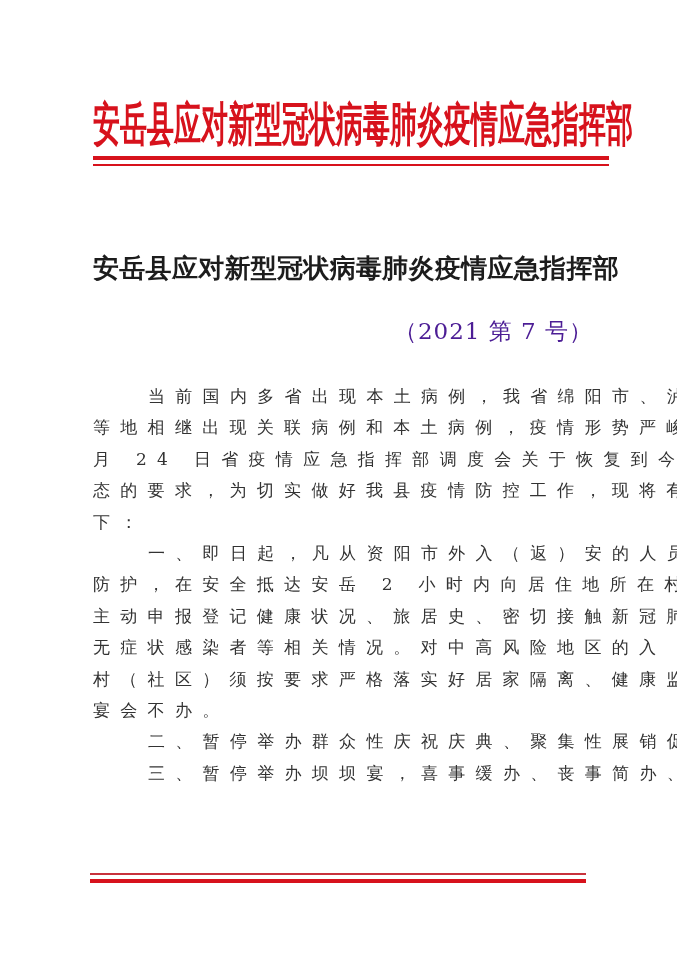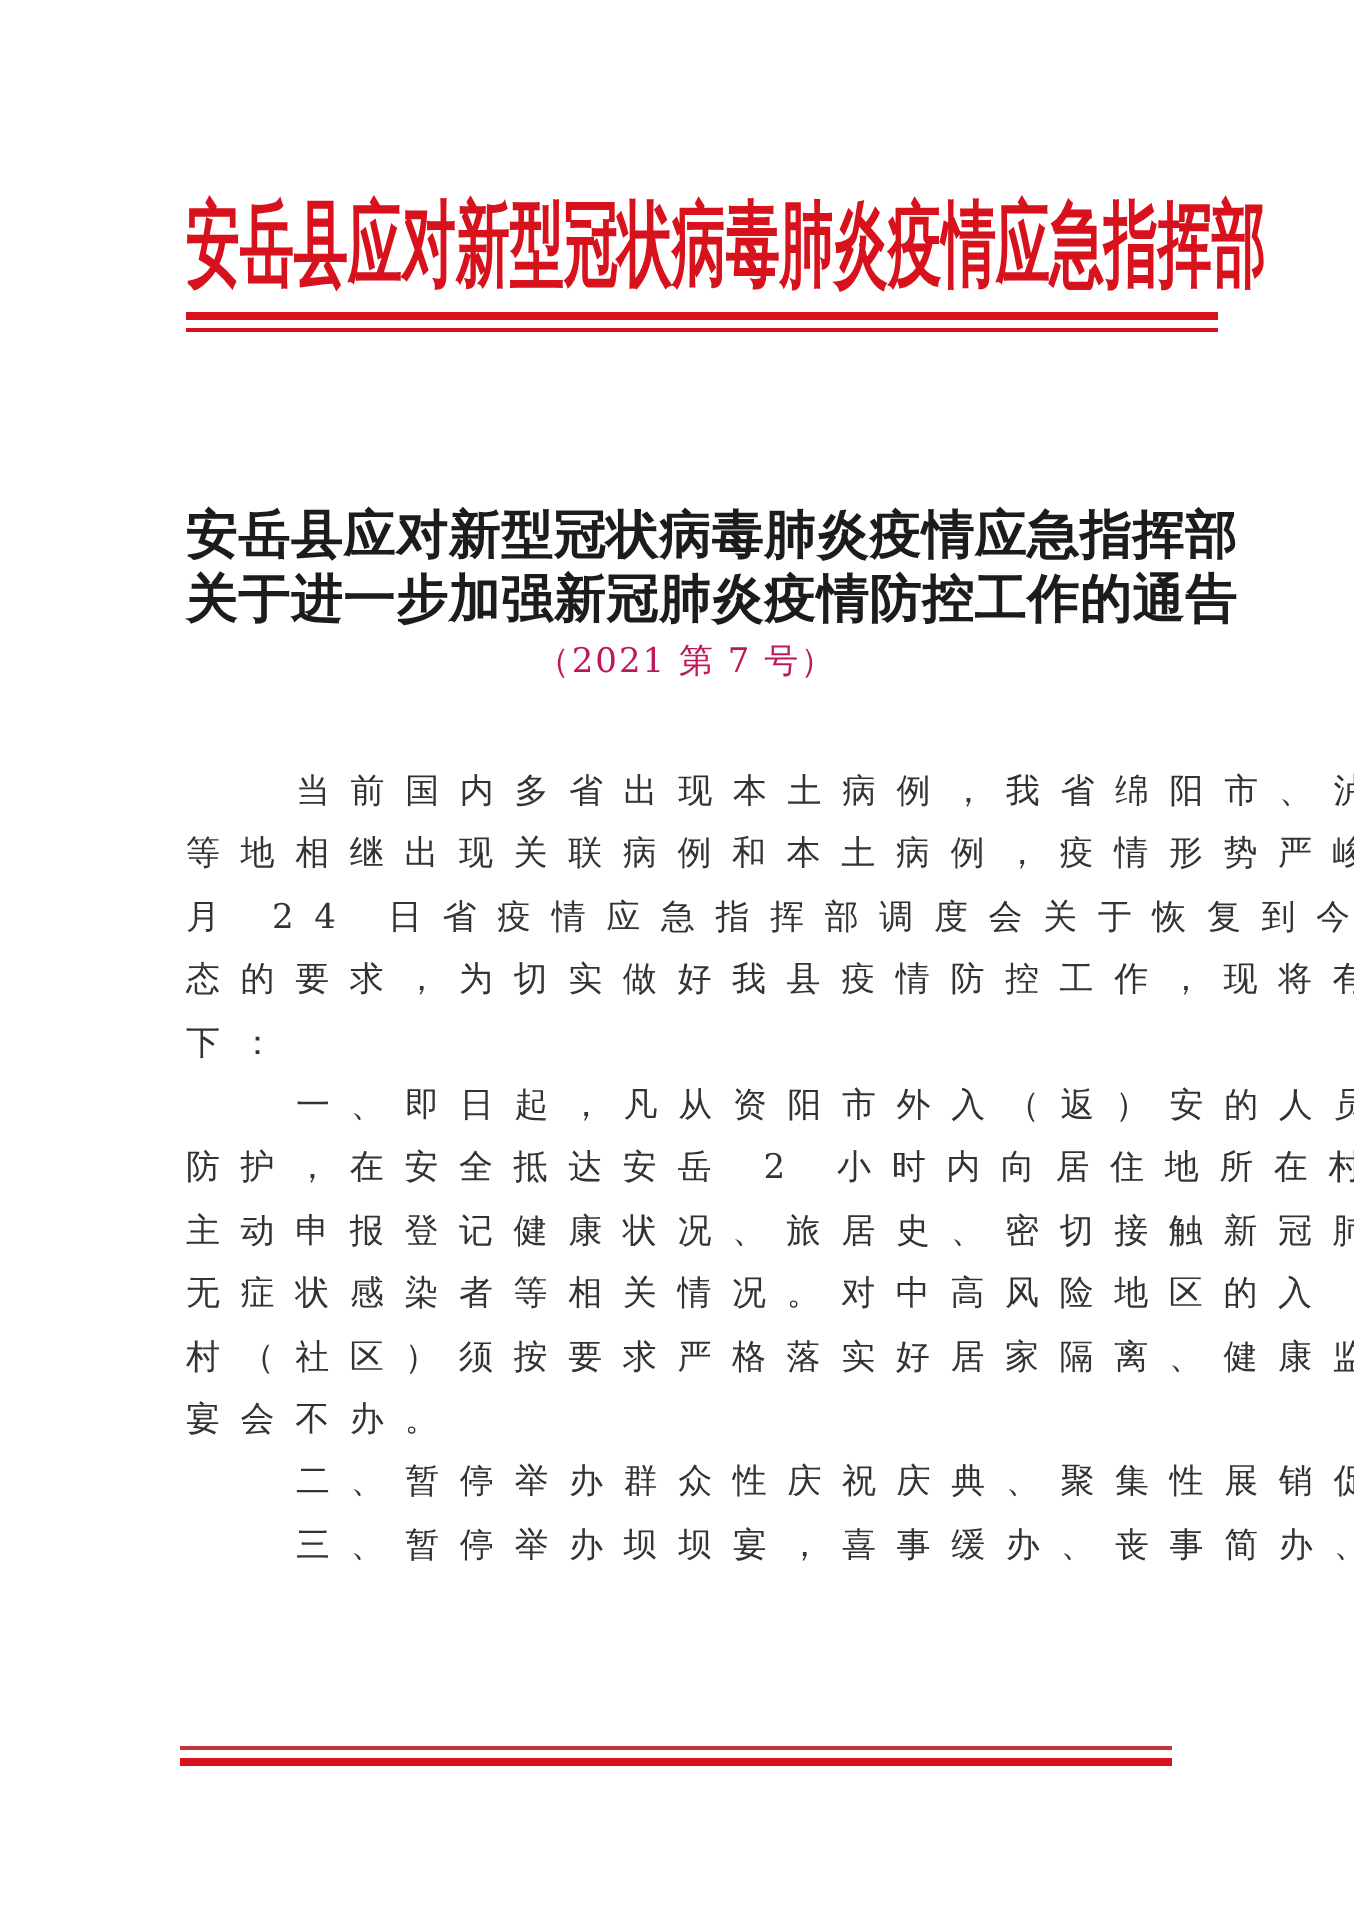--- a/index.html
+++ b/index.html
@@ -69,24 +69,24 @@
       font-size: 26px;
       line-height: 32px;
       white-space: nowrap;
       letter-spacing: 0.3px;
     }
     .subtitle {
       position: absolute;
       left: 93px;
       top: 319px;
       width: 500px;
-      text-align: center;
-      font-size: 17px;
+      text-align: right;
+      font-size: 23px;
       line-height: 24px;
-      color: #be185d;
+      color: #4c1d95;
       font-family: "DejaVu Serif", "Liberation Serif", serif;
       letter-spacing: 1px;
     }
 
     
     .body {
       position: absolute;
       left: 93px;
       top: 381px;
       width: 502px;
@@ -109,21 +109,20 @@
 <div class="page">
 
   <div class="letterhead">
     <div class="letterhead-text">安岳县应对新型冠状病毒肺炎疫情应急指挥部</div>
   </div>
   <div class="rule rule-top-thick"></div>
   <div class="rule rule-top-thin"></div>
 
   <div class="title">
     <span class="title-line">安岳县应对新型冠状病毒肺炎疫情应急指挥部</span>
-    <span class="title-line">关于进一步加强新冠肺炎疫情防控工作的通告</span>
   </div>
   <div class="subtitle">（2021 第 7 号）</div>
 
   <div class="body">
     <span class="body-line indent">当前国内多省出现本土病例，我省绵阳市、泸州市、成都市</span>
     <span class="body-line">等地相继出现关联病例和本土病例，疫情形势严峻复杂。按照 7</span>
     <span class="body-line">月 24 日省疫情应急指挥部调度会关于恢复到今年春节时防控状</span>
     <span class="body-line">态的要求，为切实做好我县疫情防控工作，现将有关事项通告如</span>
     <span class="body-line">下：</span>
     <span class="body-line indent">一、即日起，凡从资阳市外入（返）安的人员，应做好个人</span>

